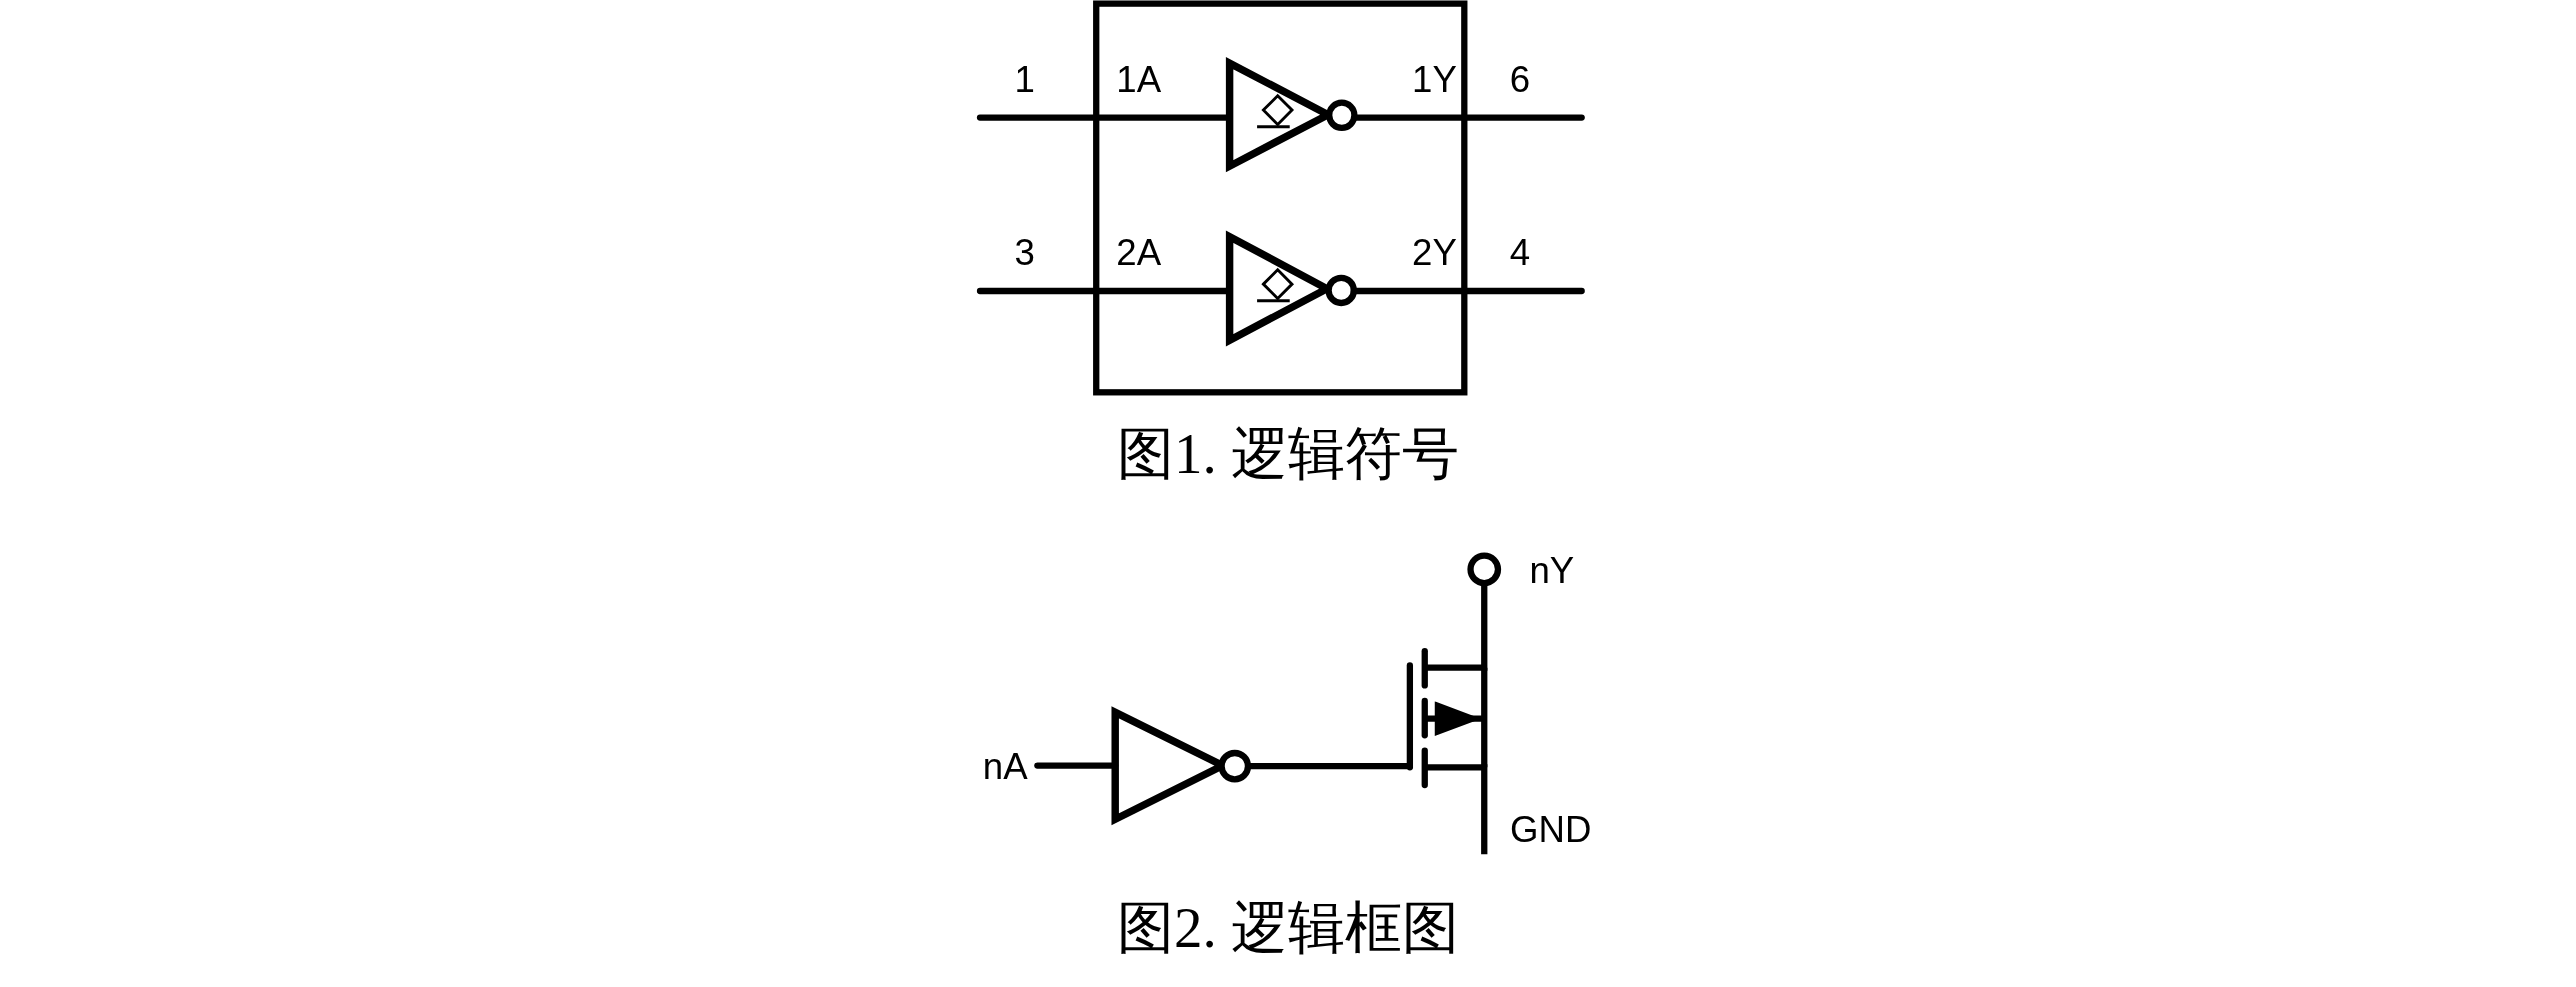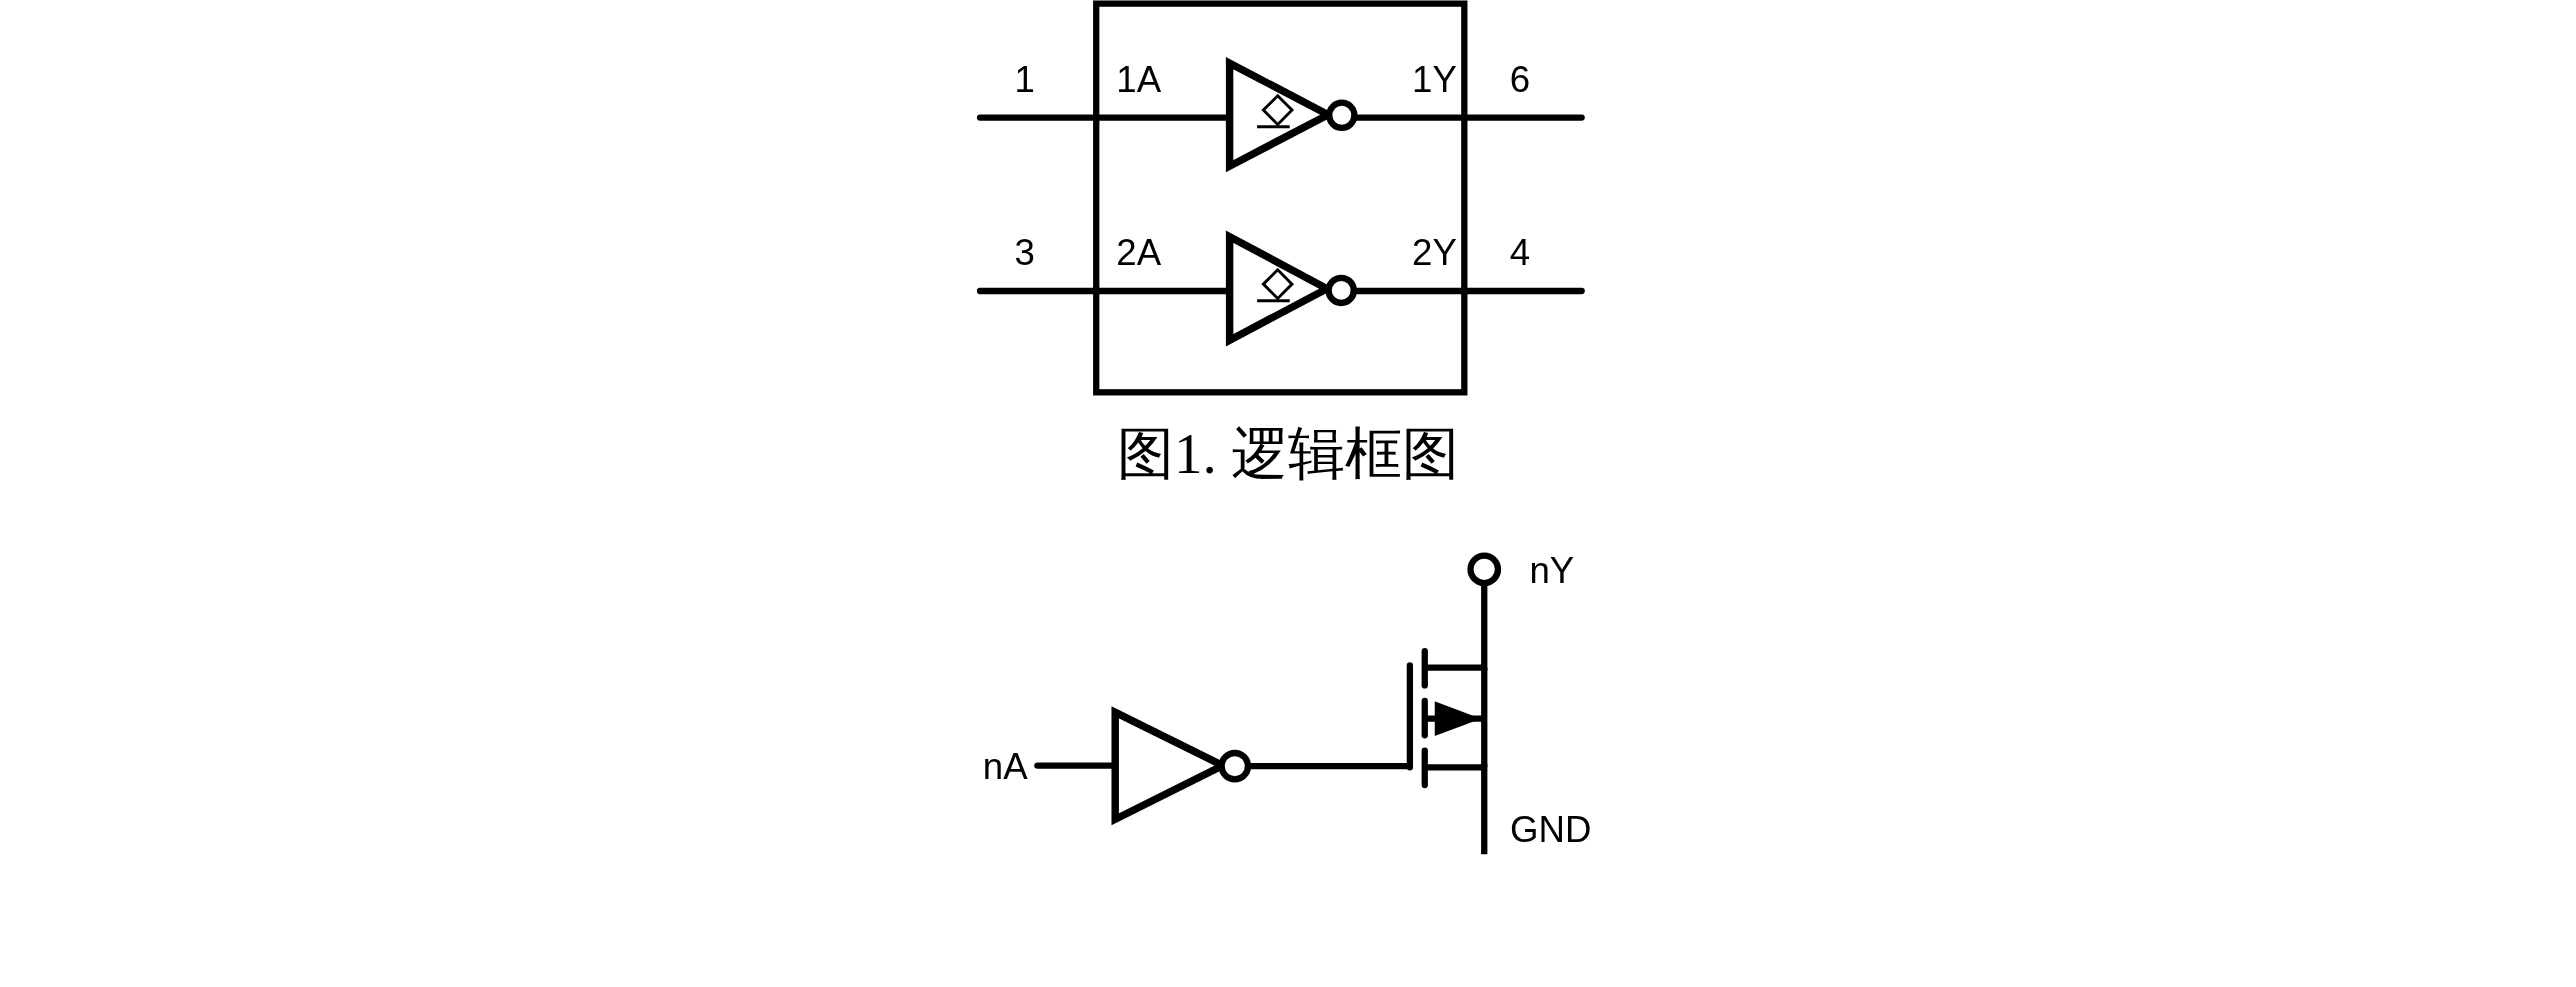--- a/index.html
+++ b/index.html
@@ -87,21 +87,21 @@
     </g>
     <line x1="2365" y1="508" x2="2763" y2="508" stroke="#000000" stroke-width="11" stroke-linecap="round"></line>
 
     <text x="1790" y="463" font-family="Liberation Sans, sans-serif" font-size="64" text-anchor="middle" fill="#000000">3</text>
     <text x="1950" y="463" font-family="Liberation Sans, sans-serif" font-size="64" text-anchor="start" fill="#000000">2A</text>
     <text x="2545" y="463" font-family="Liberation Sans, sans-serif" font-size="64" text-anchor="end" fill="#000000">2Y</text>
     <text x="2655" y="463" font-family="Liberation Sans, sans-serif" font-size="64" text-anchor="middle" fill="#000000">4</text>
   </svg>
 
   <div id="fig1-caption" class="caption">
-    <span class="caption-inner">图1. 逻辑框图</span>
+    <span class="caption-inner">图1. 逻辑符号</span>
   </div>
 
   <svg id="fig2-svg" class="fig-svg" width="2576" height="987" viewBox="0 0 4500 1725">
 
     <line x1="1812" y1="1338" x2="1948" y2="1338" stroke="#000000" stroke-width="11" stroke-linecap="round"></line>
 
     <polygon points="1948,1245 1948,1432 2136,1338" fill="none" stroke="#000000" stroke-width="13" stroke-linejoin="miter"></polygon>
 
     <circle cx="2157" cy="1339" r="23" fill="#ffffff" stroke="#000000" stroke-width="11"></circle>
 
@@ -122,15 +122,18 @@
 
     <line x1="2593" y1="1167" x2="2593" y2="1341" stroke="#000000" stroke-width="11"></line>
 
     <circle cx="2593" cy="995" r="24" fill="#ffffff" stroke="#000000" stroke-width="11"></circle>
 
     <text x="1795" y="1362" font-family="Liberation Sans, sans-serif" font-size="64" text-anchor="end" fill="#000000">nA</text>
     <text x="2672" y="1019" font-family="Liberation Sans, sans-serif" font-size="64" text-anchor="start" fill="#000000">nY</text>
     <text x="2638" y="1472" font-family="Liberation Sans, sans-serif" font-size="64" text-anchor="start" fill="#000000">GND</text>
   </svg>
 
+  <div id="fig2-caption" class="caption">
+    <span class="caption-inner">图2. 逻辑框图</span>
+  </div>
 
 </div>
 
 
 </body></html>

